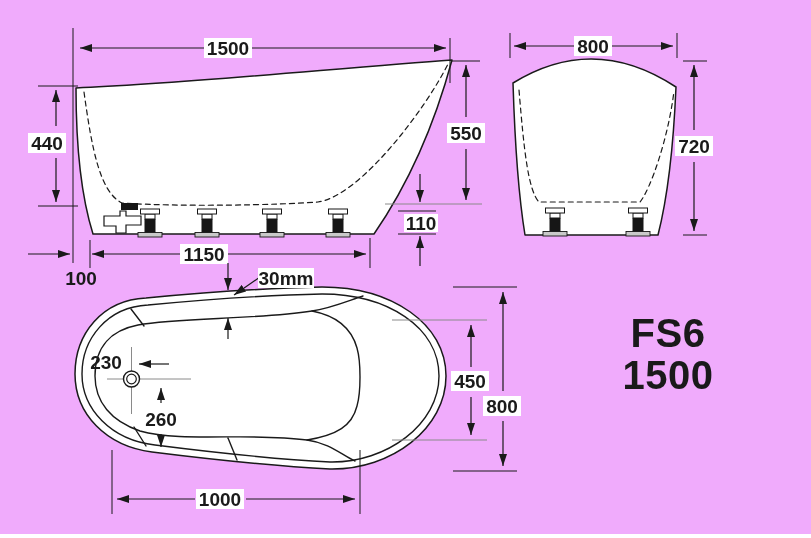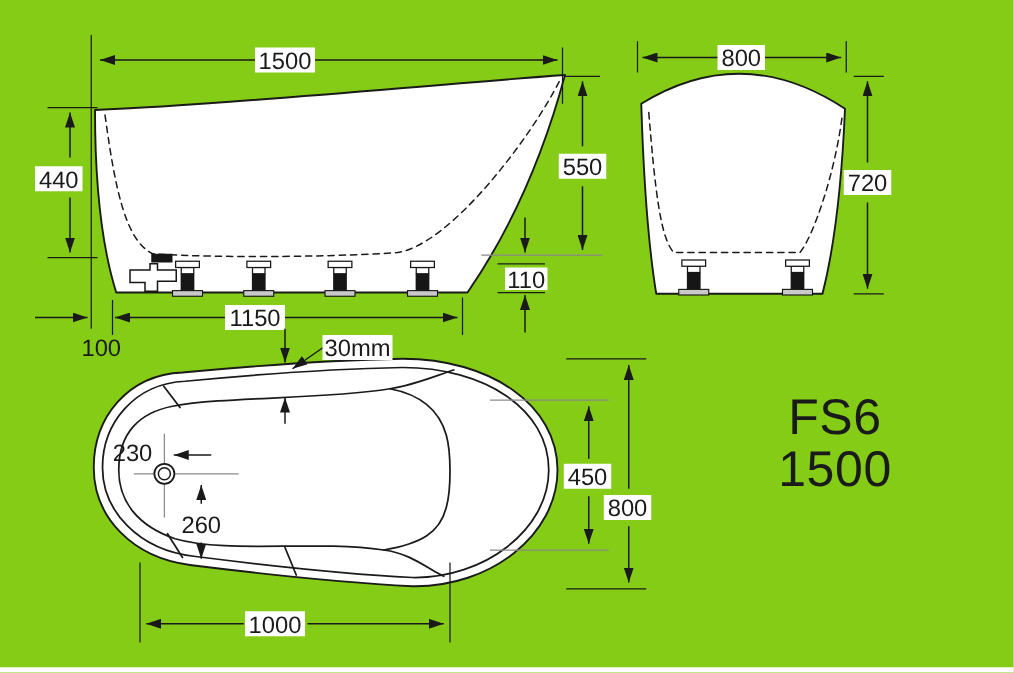--- a/index.html
+++ b/index.html
@@ -1,18 +1,18 @@
 <!DOCTYPE html>
 <html><head>
 <meta charset="utf-8">
 <style>
   html,body{margin:0;padding:0;background:#ffffff;}
   .stage{
-    position:relative;width:811px;height:534px;background:#84cc16;
-    font-family:"Liberation Sans", sans-serif;overflow:hidden;
+    position:relative;width:811px;height:534px;background:#f0abfc;
+    font-family:"Liberation Sans", sans-serif;overflow:hidden;font-weight:bold;
   }
   svg{position:absolute;left:0;top:0;}
   svg text{
     font-family:"Liberation Sans", sans-serif;
     fill:#1a1a1a;font-size:19px;
   }
   .lbl text{text-anchor:middle;}
   .title-text{font-size:40px;letter-spacing:0.5px;}
   .outline{fill:#ffffff;stroke:#1a1a1a;stroke-width:1.5;stroke-linejoin:round;}
   .iline{fill:none;stroke:#1a1a1a;stroke-width:1.4;stroke-linejoin:round;stroke-linecap:round;}

